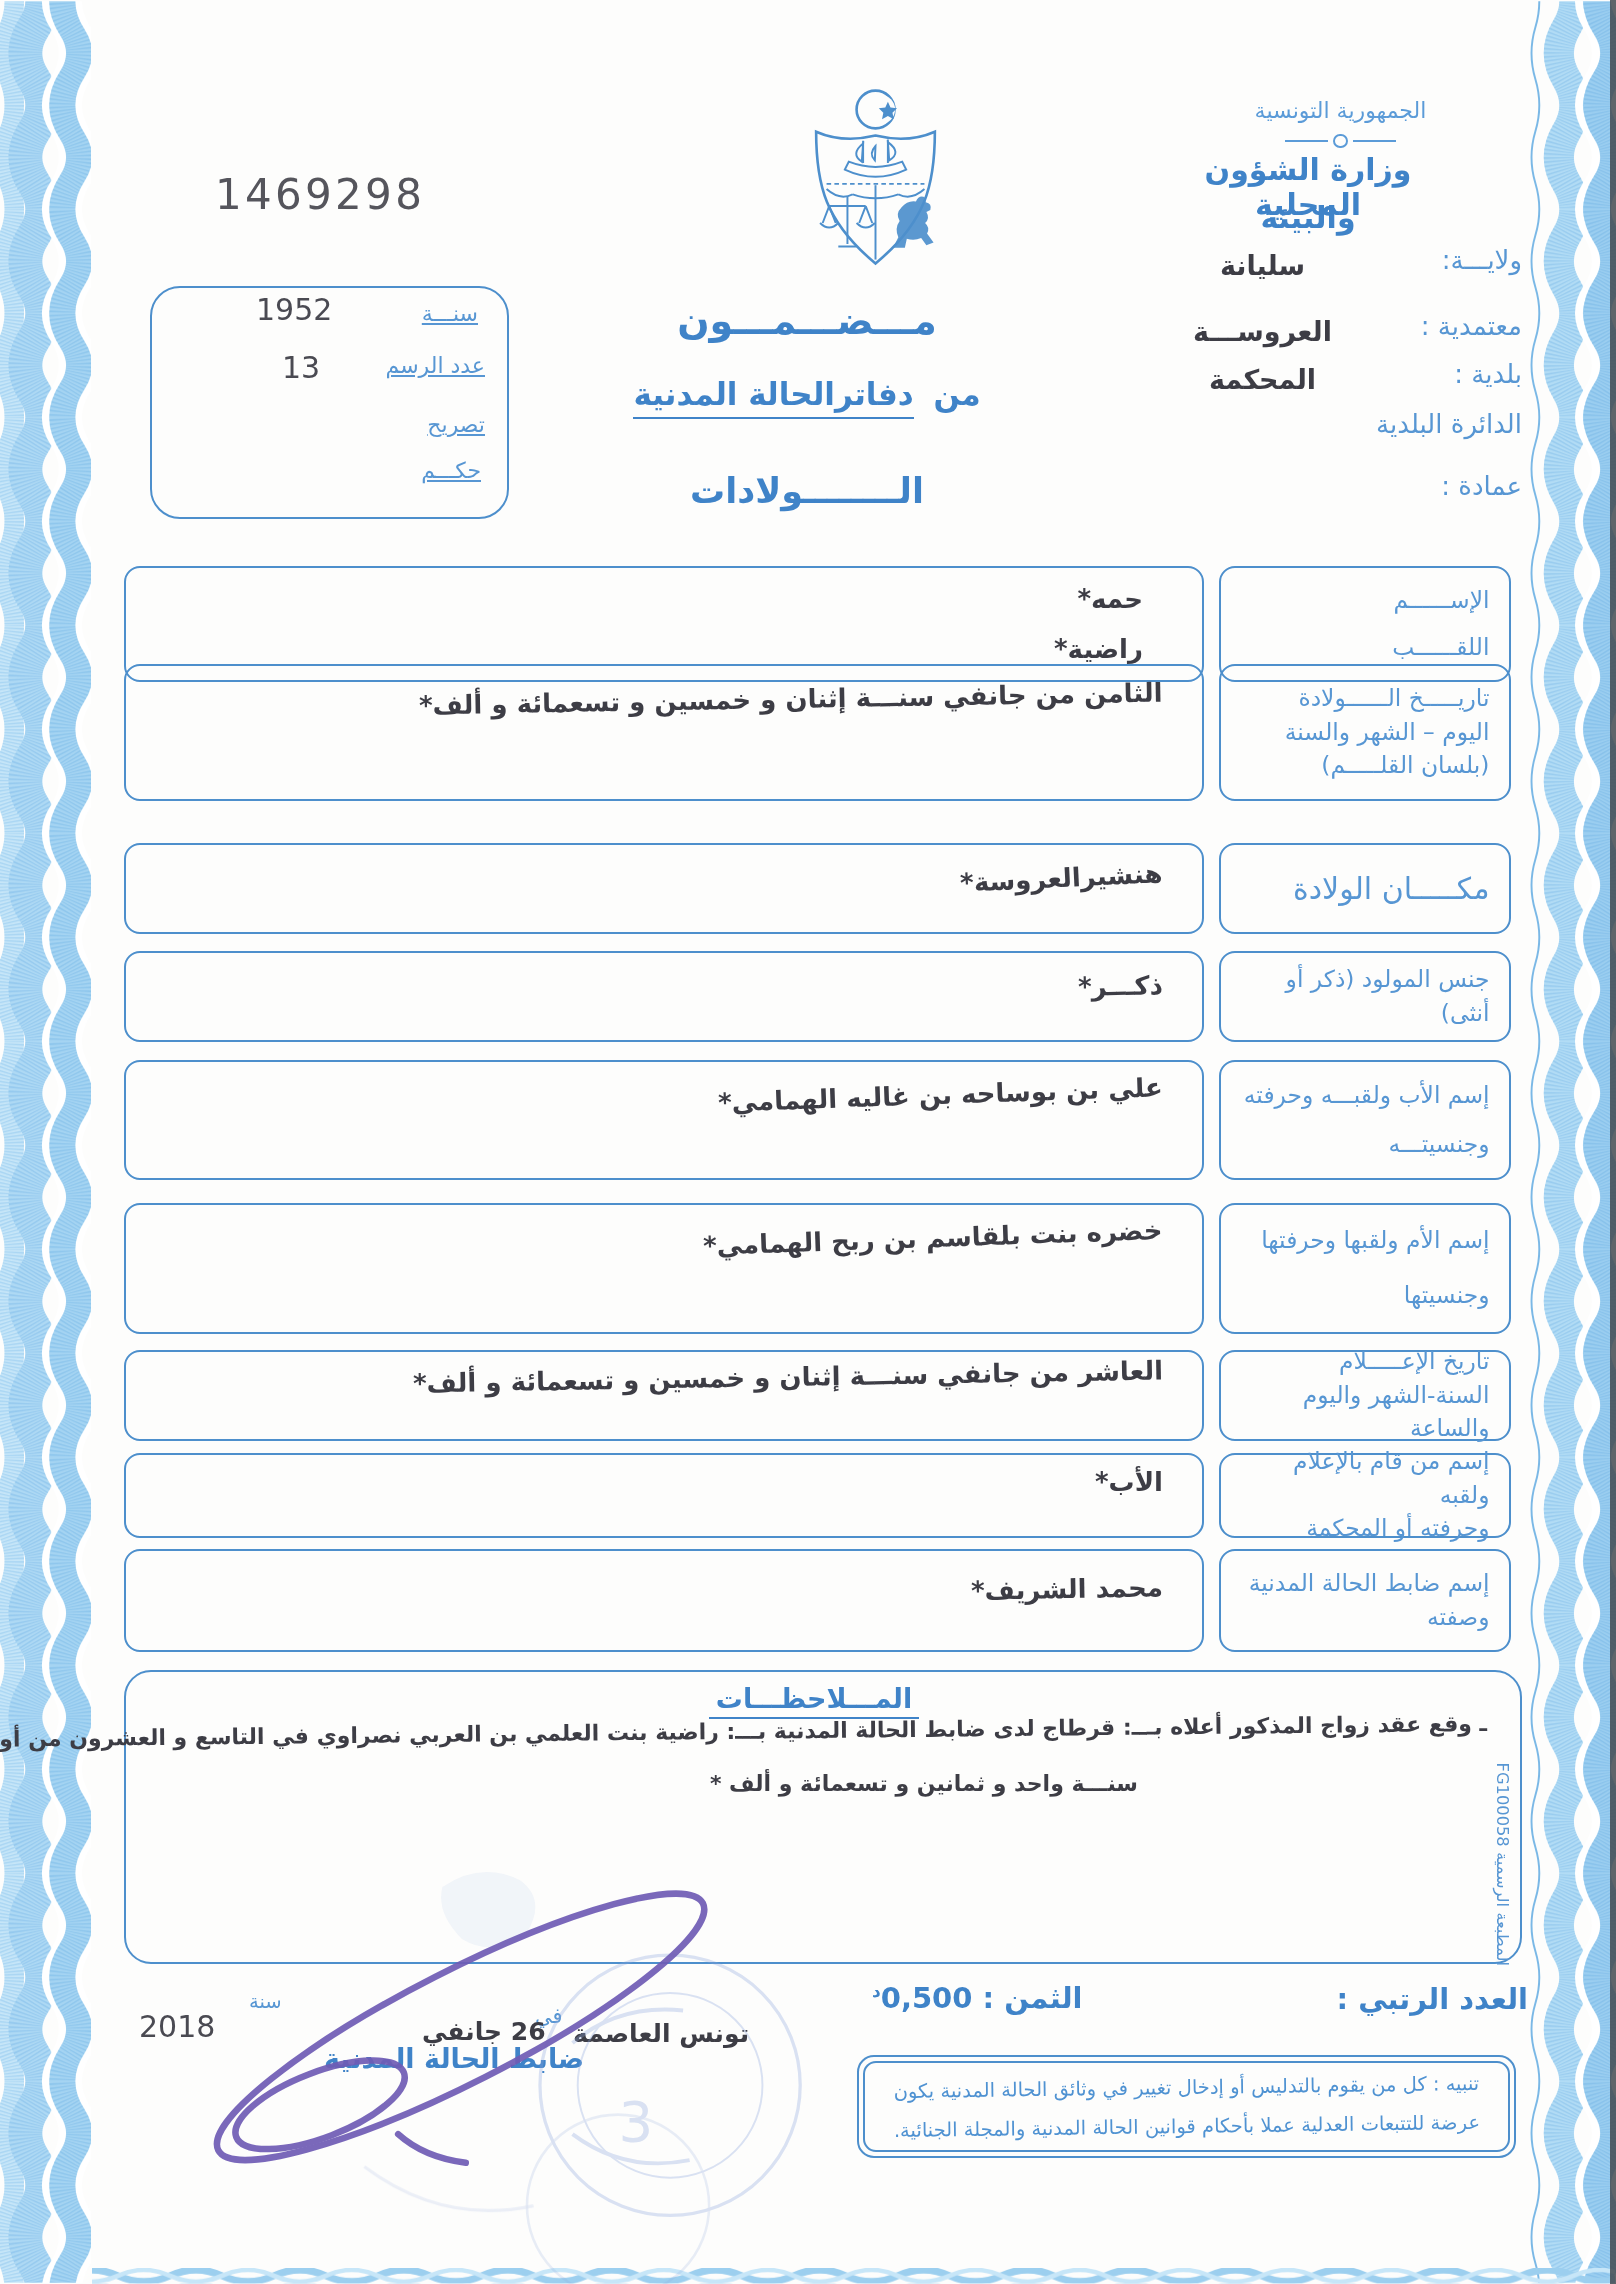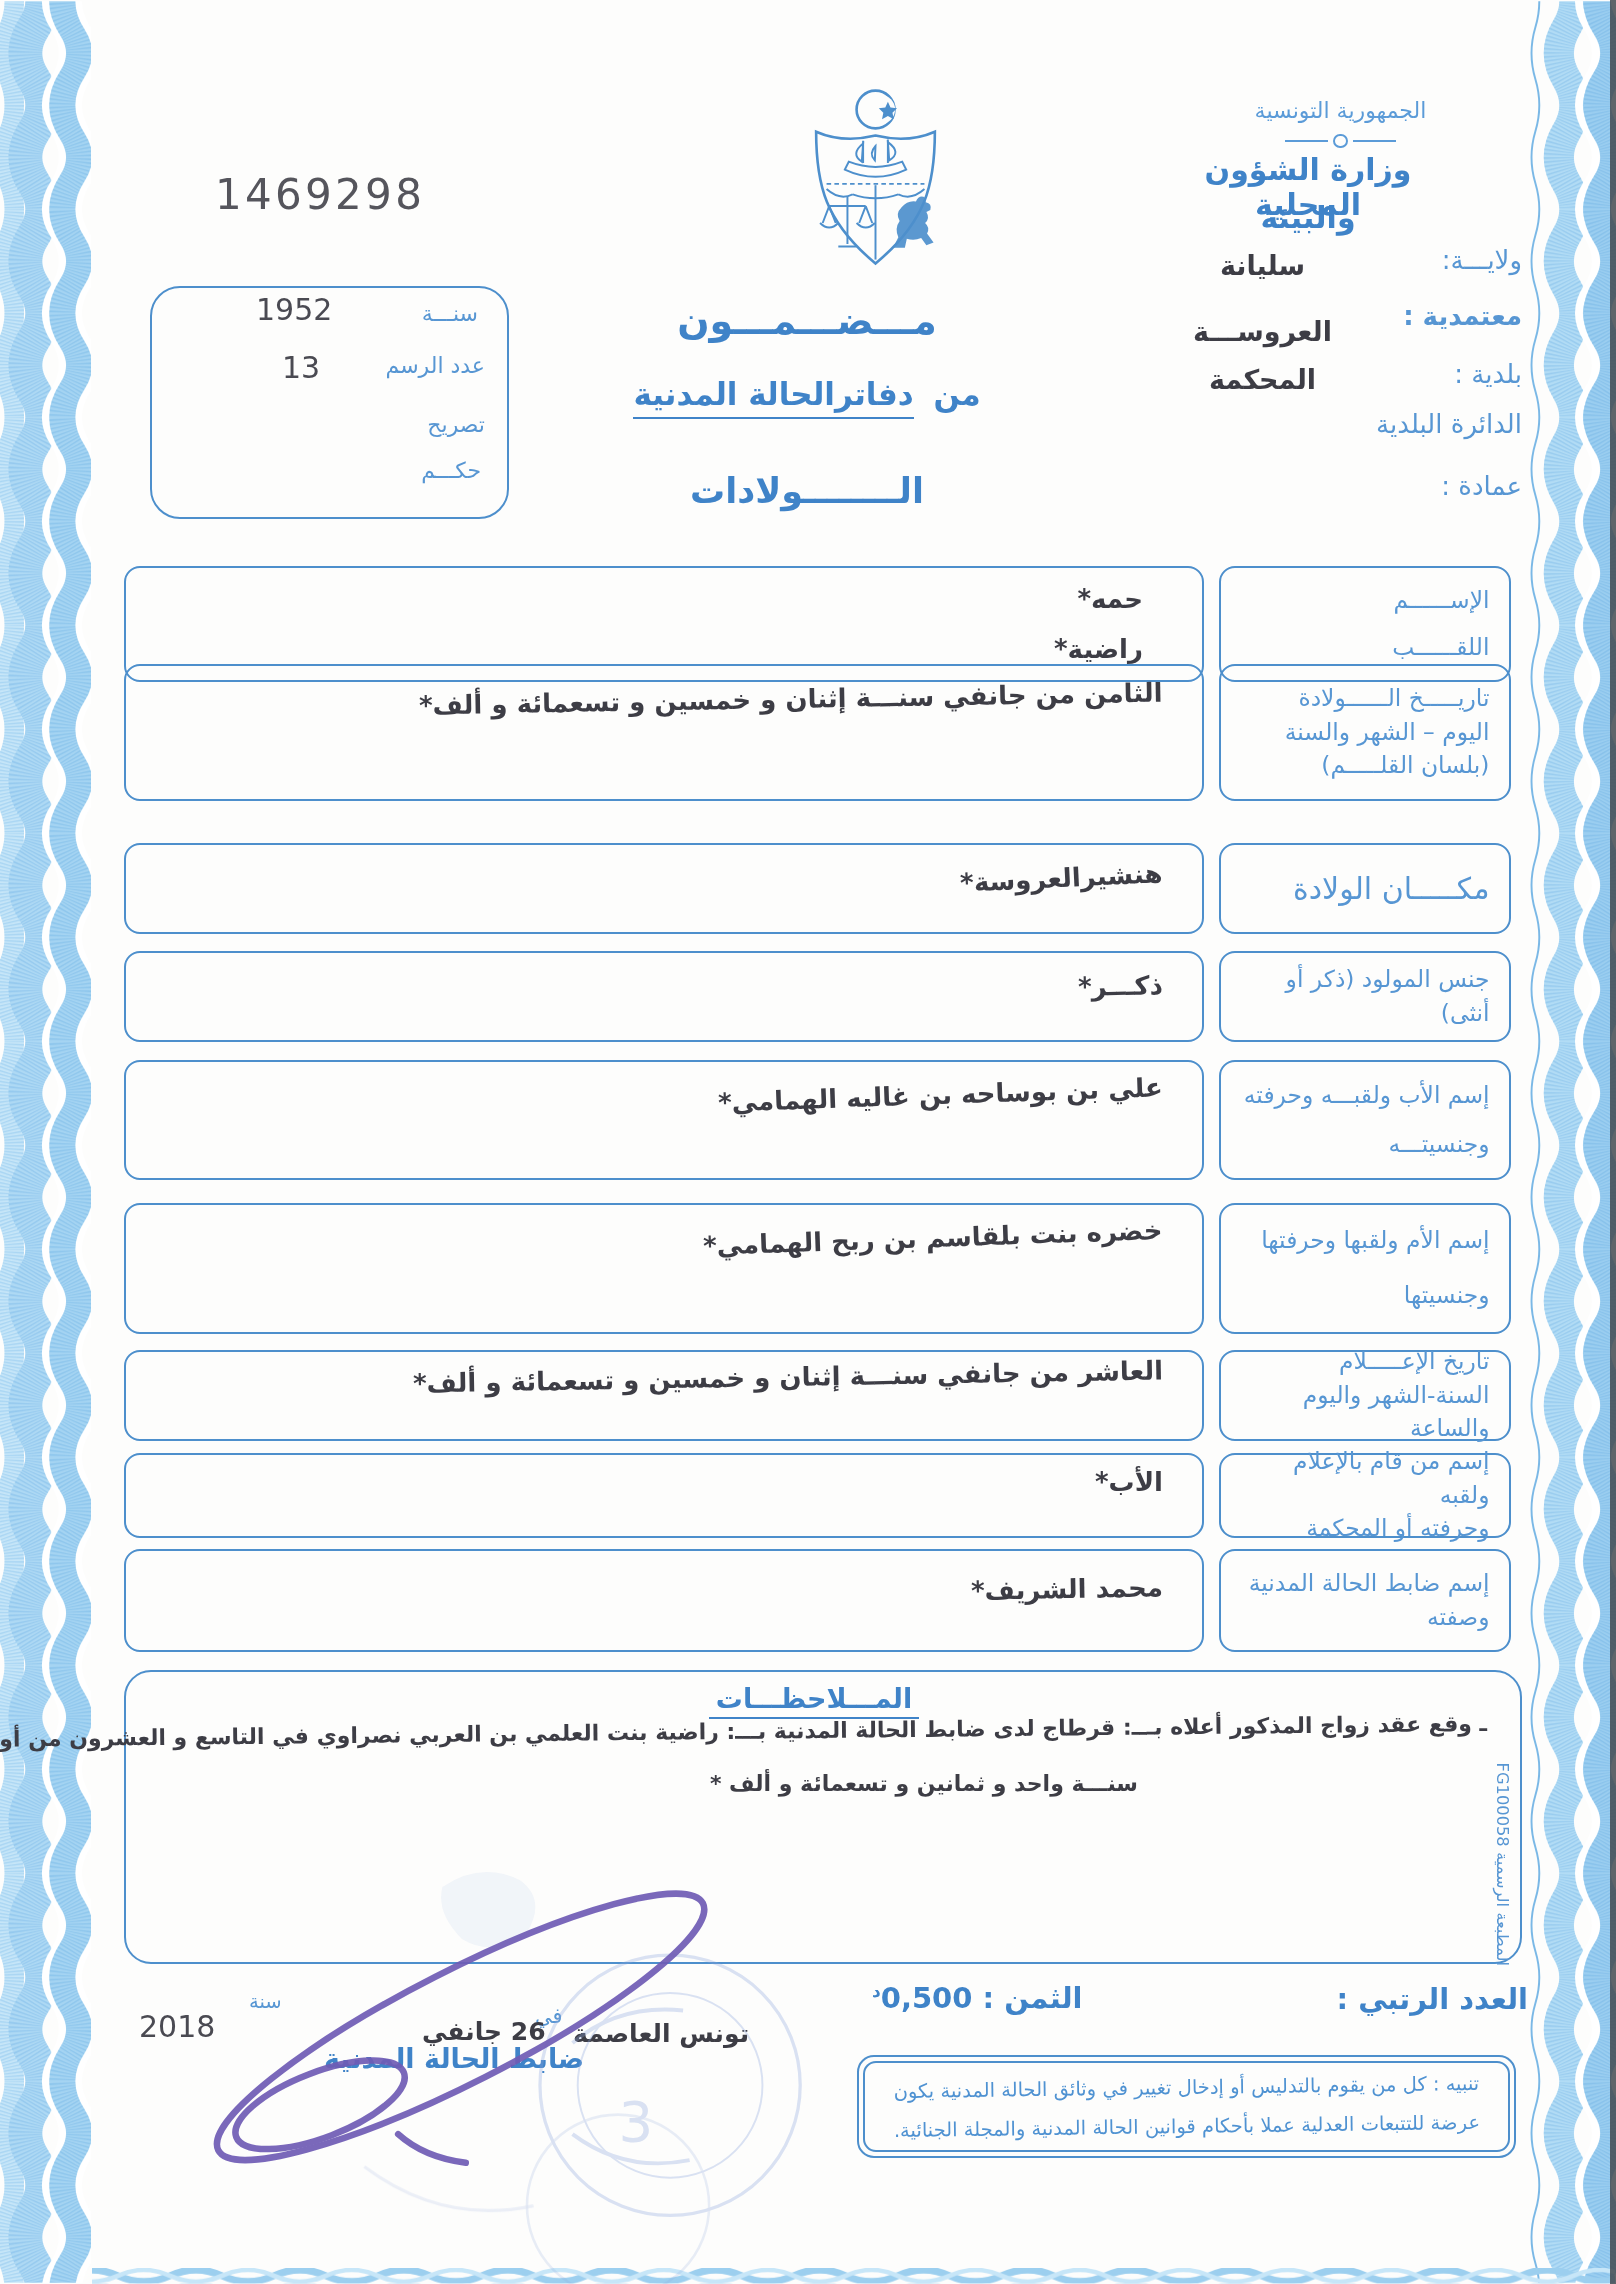--- a/index.html
+++ b/index.html
@@ -18,21 +18,21 @@
 
   
   .band-left{position:absolute;left:0;top:0;}
   .band-right{position:absolute;left:1525px;top:0;}
   .band-bottom{position:absolute;left:91px;top:2268px;}
   .scan-edge{position:absolute;left:1610px;top:0;width:6.5px;height:2284px;background:#434a50;opacity:.85;}
 
   
   .serial{left:215px;top:170px;font-size:42px;letter-spacing:3.3px;color:#55555c;direction:ltr;}
   .refbox{left:150px;top:286px;width:355px;height:229px;border:2px solid var(--bd);border-radius:30px;}
-  .refbox .rb-label{position:absolute;color:var(--lbl);font-size:22px;text-align:right;}
+  .refbox .rb-label{position:absolute;color:var(--lbl);font-size:22px;text-align:right;text-decoration:underline;}
   .refbox .rb-value{position:absolute;color:#4a4a52;font-size:30px;direction:ltr;}
 
   .hdr{position:absolute;text-align:center;}
   .hdr-republic{left:1230px;top:98px;width:221px;font-size:22px;color:#5b9bd8;}
   .hdr-divider{left:1285px;top:134px;width:111px;display:flex;align-items:center;justify-content:center;gap:5.2px;}
   .hdr-divider .ln{height:2px;background:#5b9bd8;flex:1;}
   .hdr-divider .dot{width:10.4px;height:10.4px;border:2px solid #5b9bd8;border-radius:50%;}
   .hdr-min1{left:1152px;top:152px;width:312px;font-size:30px;font-weight:bold;color:var(--ttl);}
   .hdr-min2{left:1230px;top:200px;width:156px;font-size:30px;font-weight:bold;color:var(--ttl);}
   .hfield-label{position:absolute;right:94px;color:var(--lbl);font-size:26px;text-align:right;}
@@ -158,21 +158,21 @@
   <div class="abs hdr-divider">
     <span class="ln"></span>
       <span class="dot"></span>
       <span class="ln"></span>
   </div>
   <div class="hdr hdr-min1">وزارة الشؤون المحلية</div>
   <div class="hdr hdr-min2">والبيئة</div>
 
   <span class="hfield-label" style="top:245px;">ولايـــة:</span>
   <span class="hfield-value" style="top:250px;">سليانة</span>
-  <span class="hfield-label" style="top:301px;font-weight:bold;">معتمدية :</span>
+  <span class="hfield-label" style="top:311px;">معتمدية :</span>
   <span class="hfield-value" style="top:316px;">العروســـة</span>
   <span class="hfield-label" style="top:359px;">بلدية :</span>
   <span class="hfield-value" style="top:364px;">المحكمة</span>
   <span class="hfield-label" style="top:409px;">الدائرة البلدية</span>
   <span class="hfield-label" style="top:471px;">عمادة :</span>
 
   <svg class="abs emblem" width="137" height="184" viewBox="0 0 210 282">
     <g stroke="#4d8fcc" fill="none" stroke-width="4">
       <circle cx="105" cy="36" r="29"></circle>
       <circle cx="113" cy="36" r="22" fill="#fdfdfc" stroke="none"></circle>

